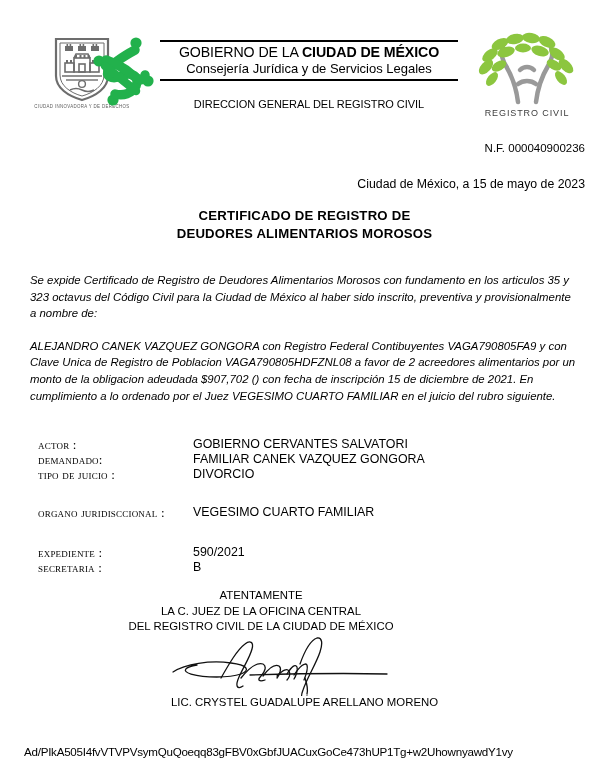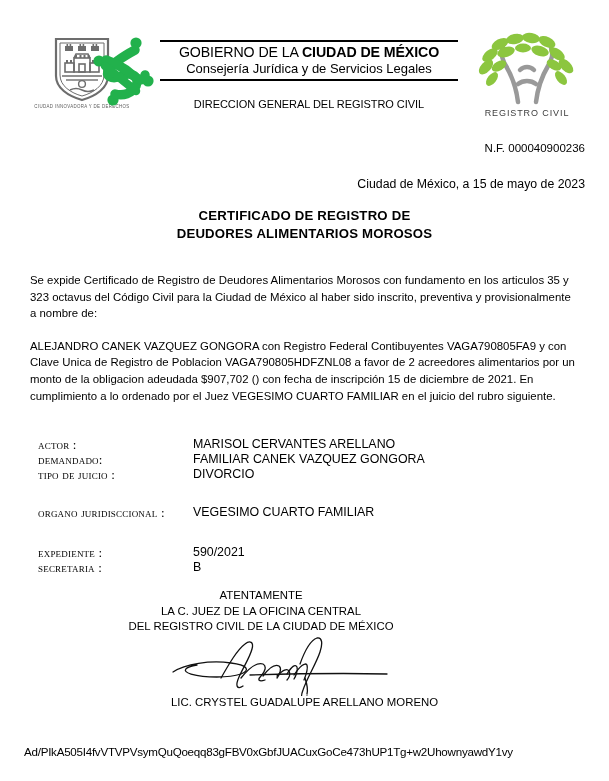--- a/index.html
+++ b/index.html
@@ -133,20 +133,21 @@
   }
 
   
   .body-text {
     position: absolute;
     left: 30px;
     top: 272px;
     width: 546px;
     font-size: 11.4px;
     line-height: 16.6px;
+    font-style: italic;
   }
   .body-text .para { margin: 0; }
   .body-text .para + .para { margin-top: 16px; }
 
   
   .fields {
     position: absolute;
     left: 38px;
     font-size: 11.1px;
   }
@@ -330,21 +331,21 @@
 </div>
 
 <div class="body-text">
   <p class="para">Se expide Certificado de Registro de Deudores Alimentarios Morosos con fundamento en los articulos 35 y 323 octavus del Código Civil para la Ciudad de México al haber sido inscrito, preventiva y provisionalmente a nombre de:</p>
   <p class="para">ALEJANDRO CANEK VAZQUEZ GONGORA con Registro Federal Contibuyentes VAGA790805FA9 y con Clave Unica de Registro de Poblacion VAGA790805HDFZNL08 a favor de 2 acreedores alimentarios por un monto de la obligacion adeudada $907,702 () con fecha de inscripción 15 de diciembre de 2021. En cumplimiento a lo ordenado por el Juez VEGESIMO CUARTO FAMILIAR en el juicio del rubro siguiente.</p>
 </div>
 
 <div class="fields" id="parties-block">
   <div class="row">
     <div class="lbl">ACTOR :</div>
-    <div class="val">MARISOL CERVANTES ARELLANO</div>
+    <div class="val">GOBIERNO CERVANTES SALVATORI</div>
   </div>
   <div class="row">
     <div class="lbl">DEMANDADO:</div>
     <div class="val">FAMILIAR CANEK VAZQUEZ GONGORA</div>
   </div>
   <div class="row">
     <div class="lbl">TIPO DE JUICIO :</div>
     <div class="val">DIVORCIO</div>
   </div>
 </div>

